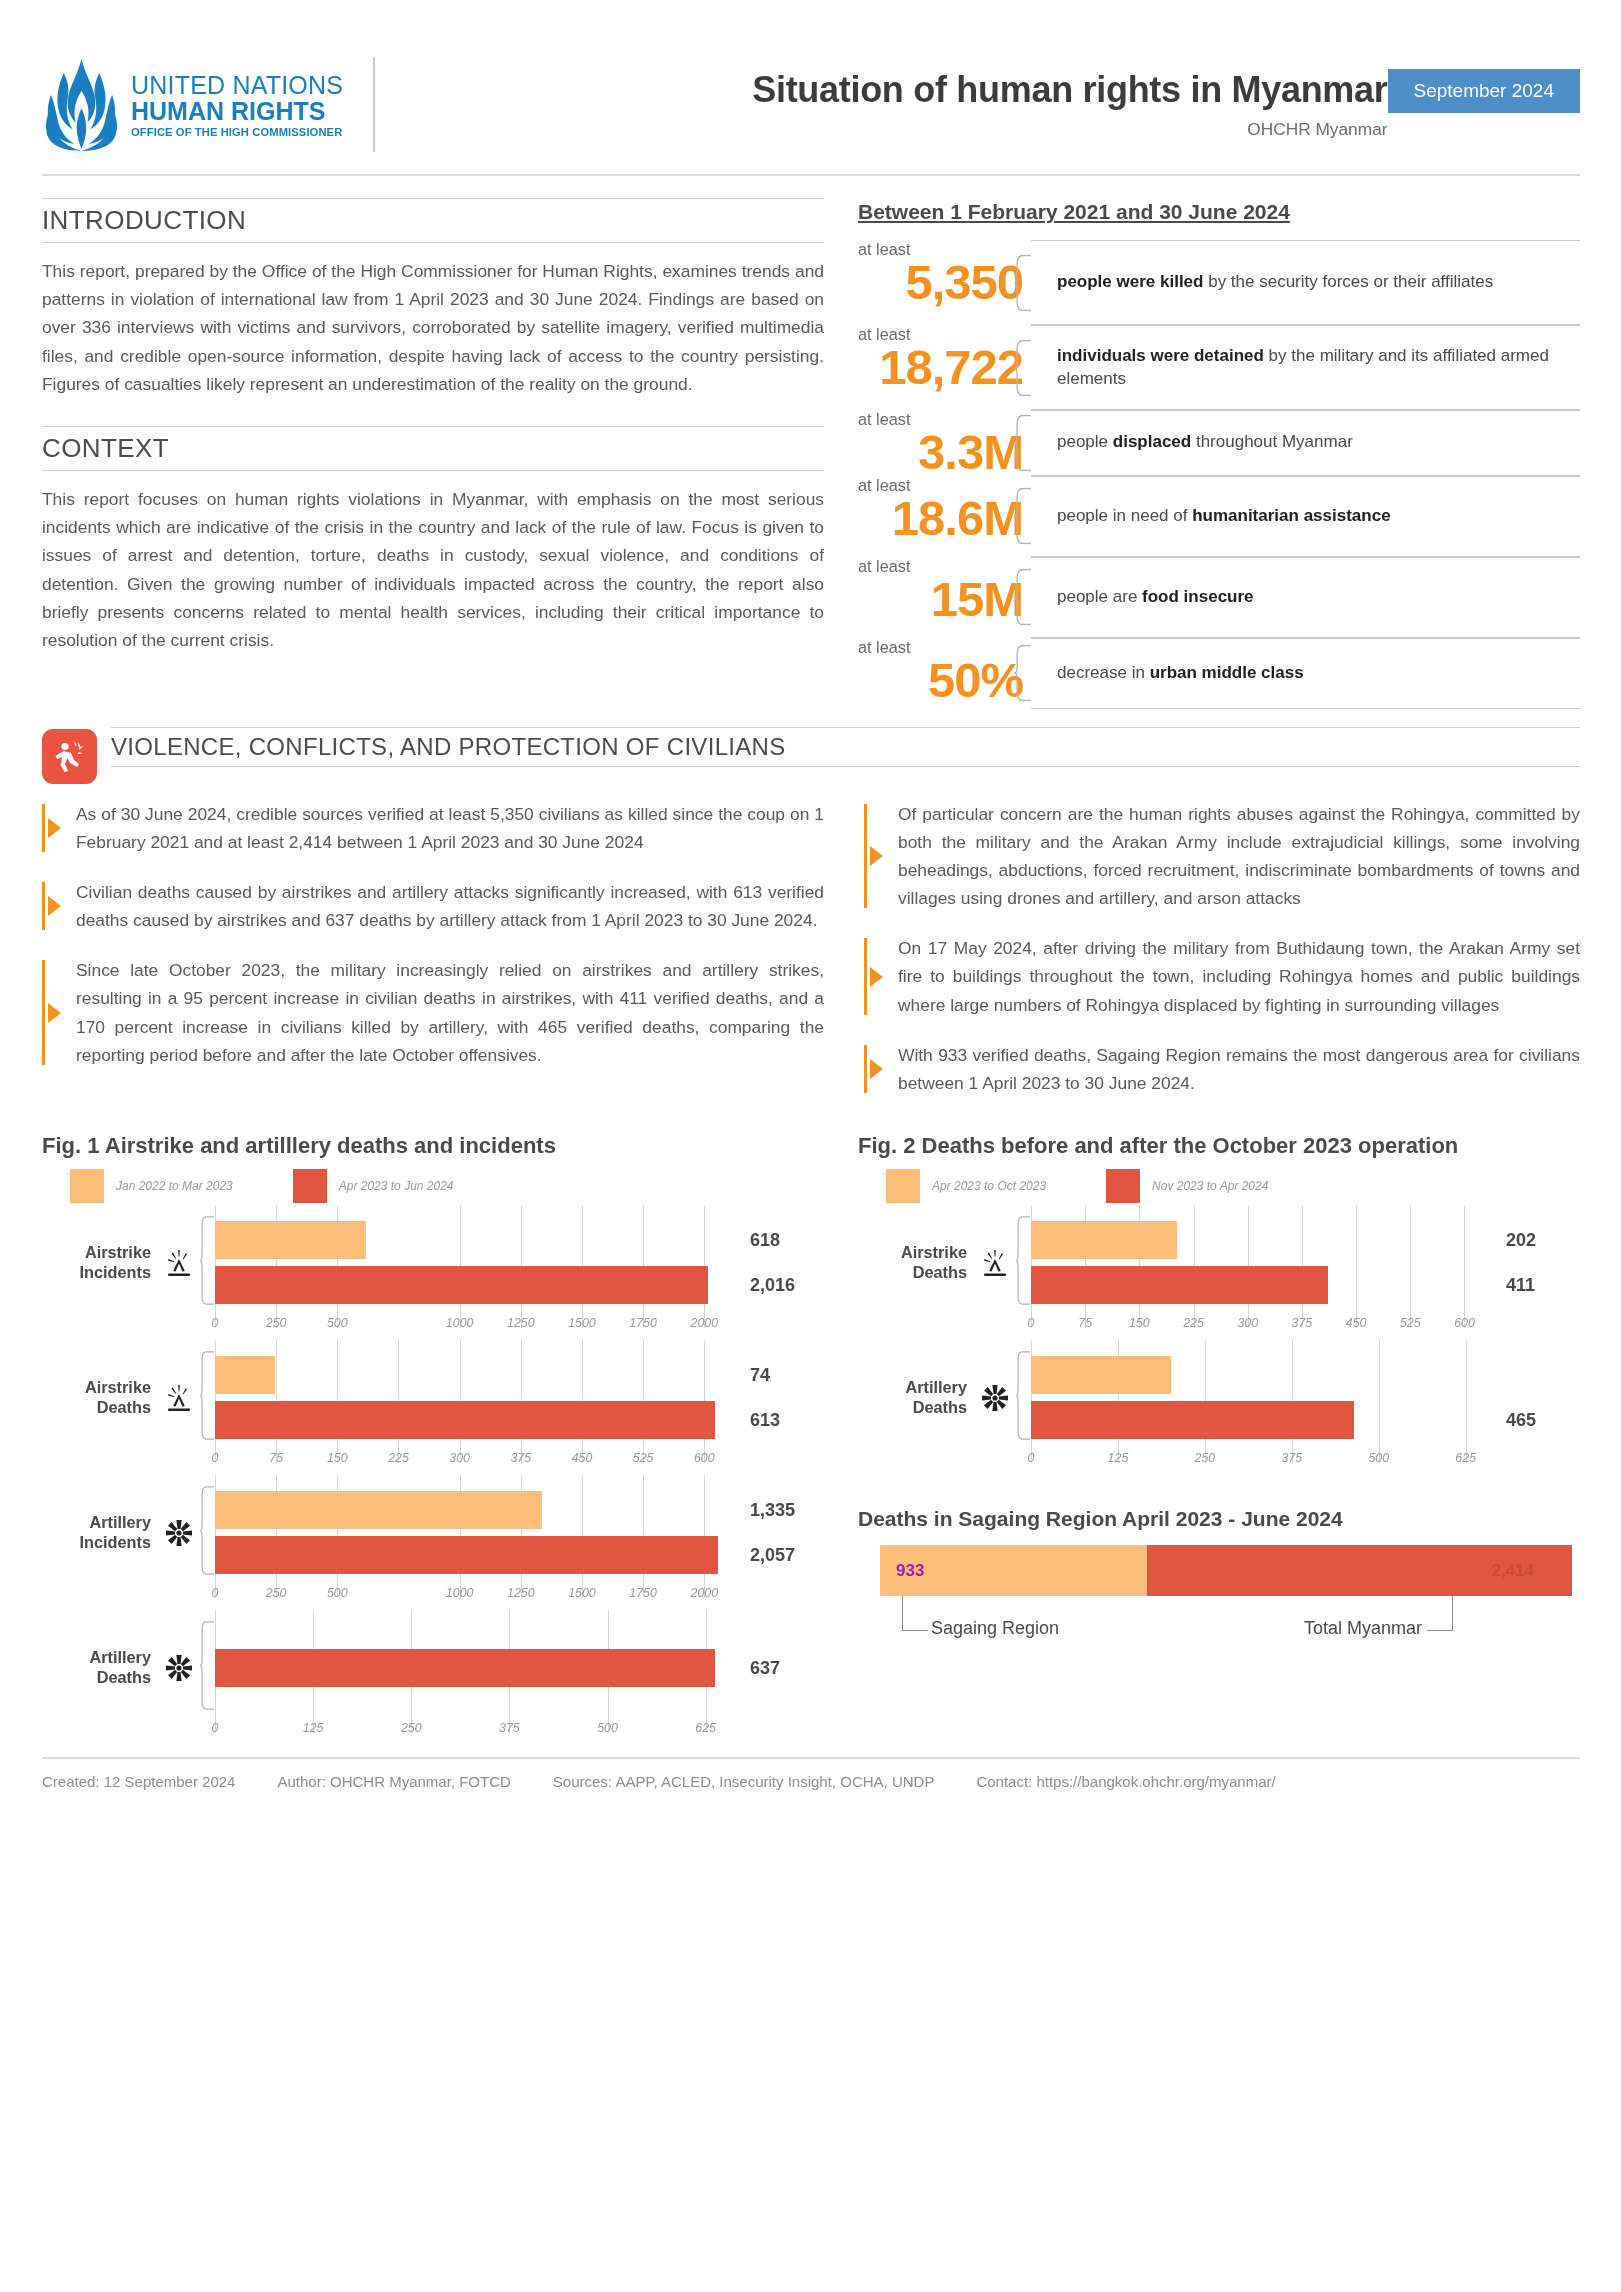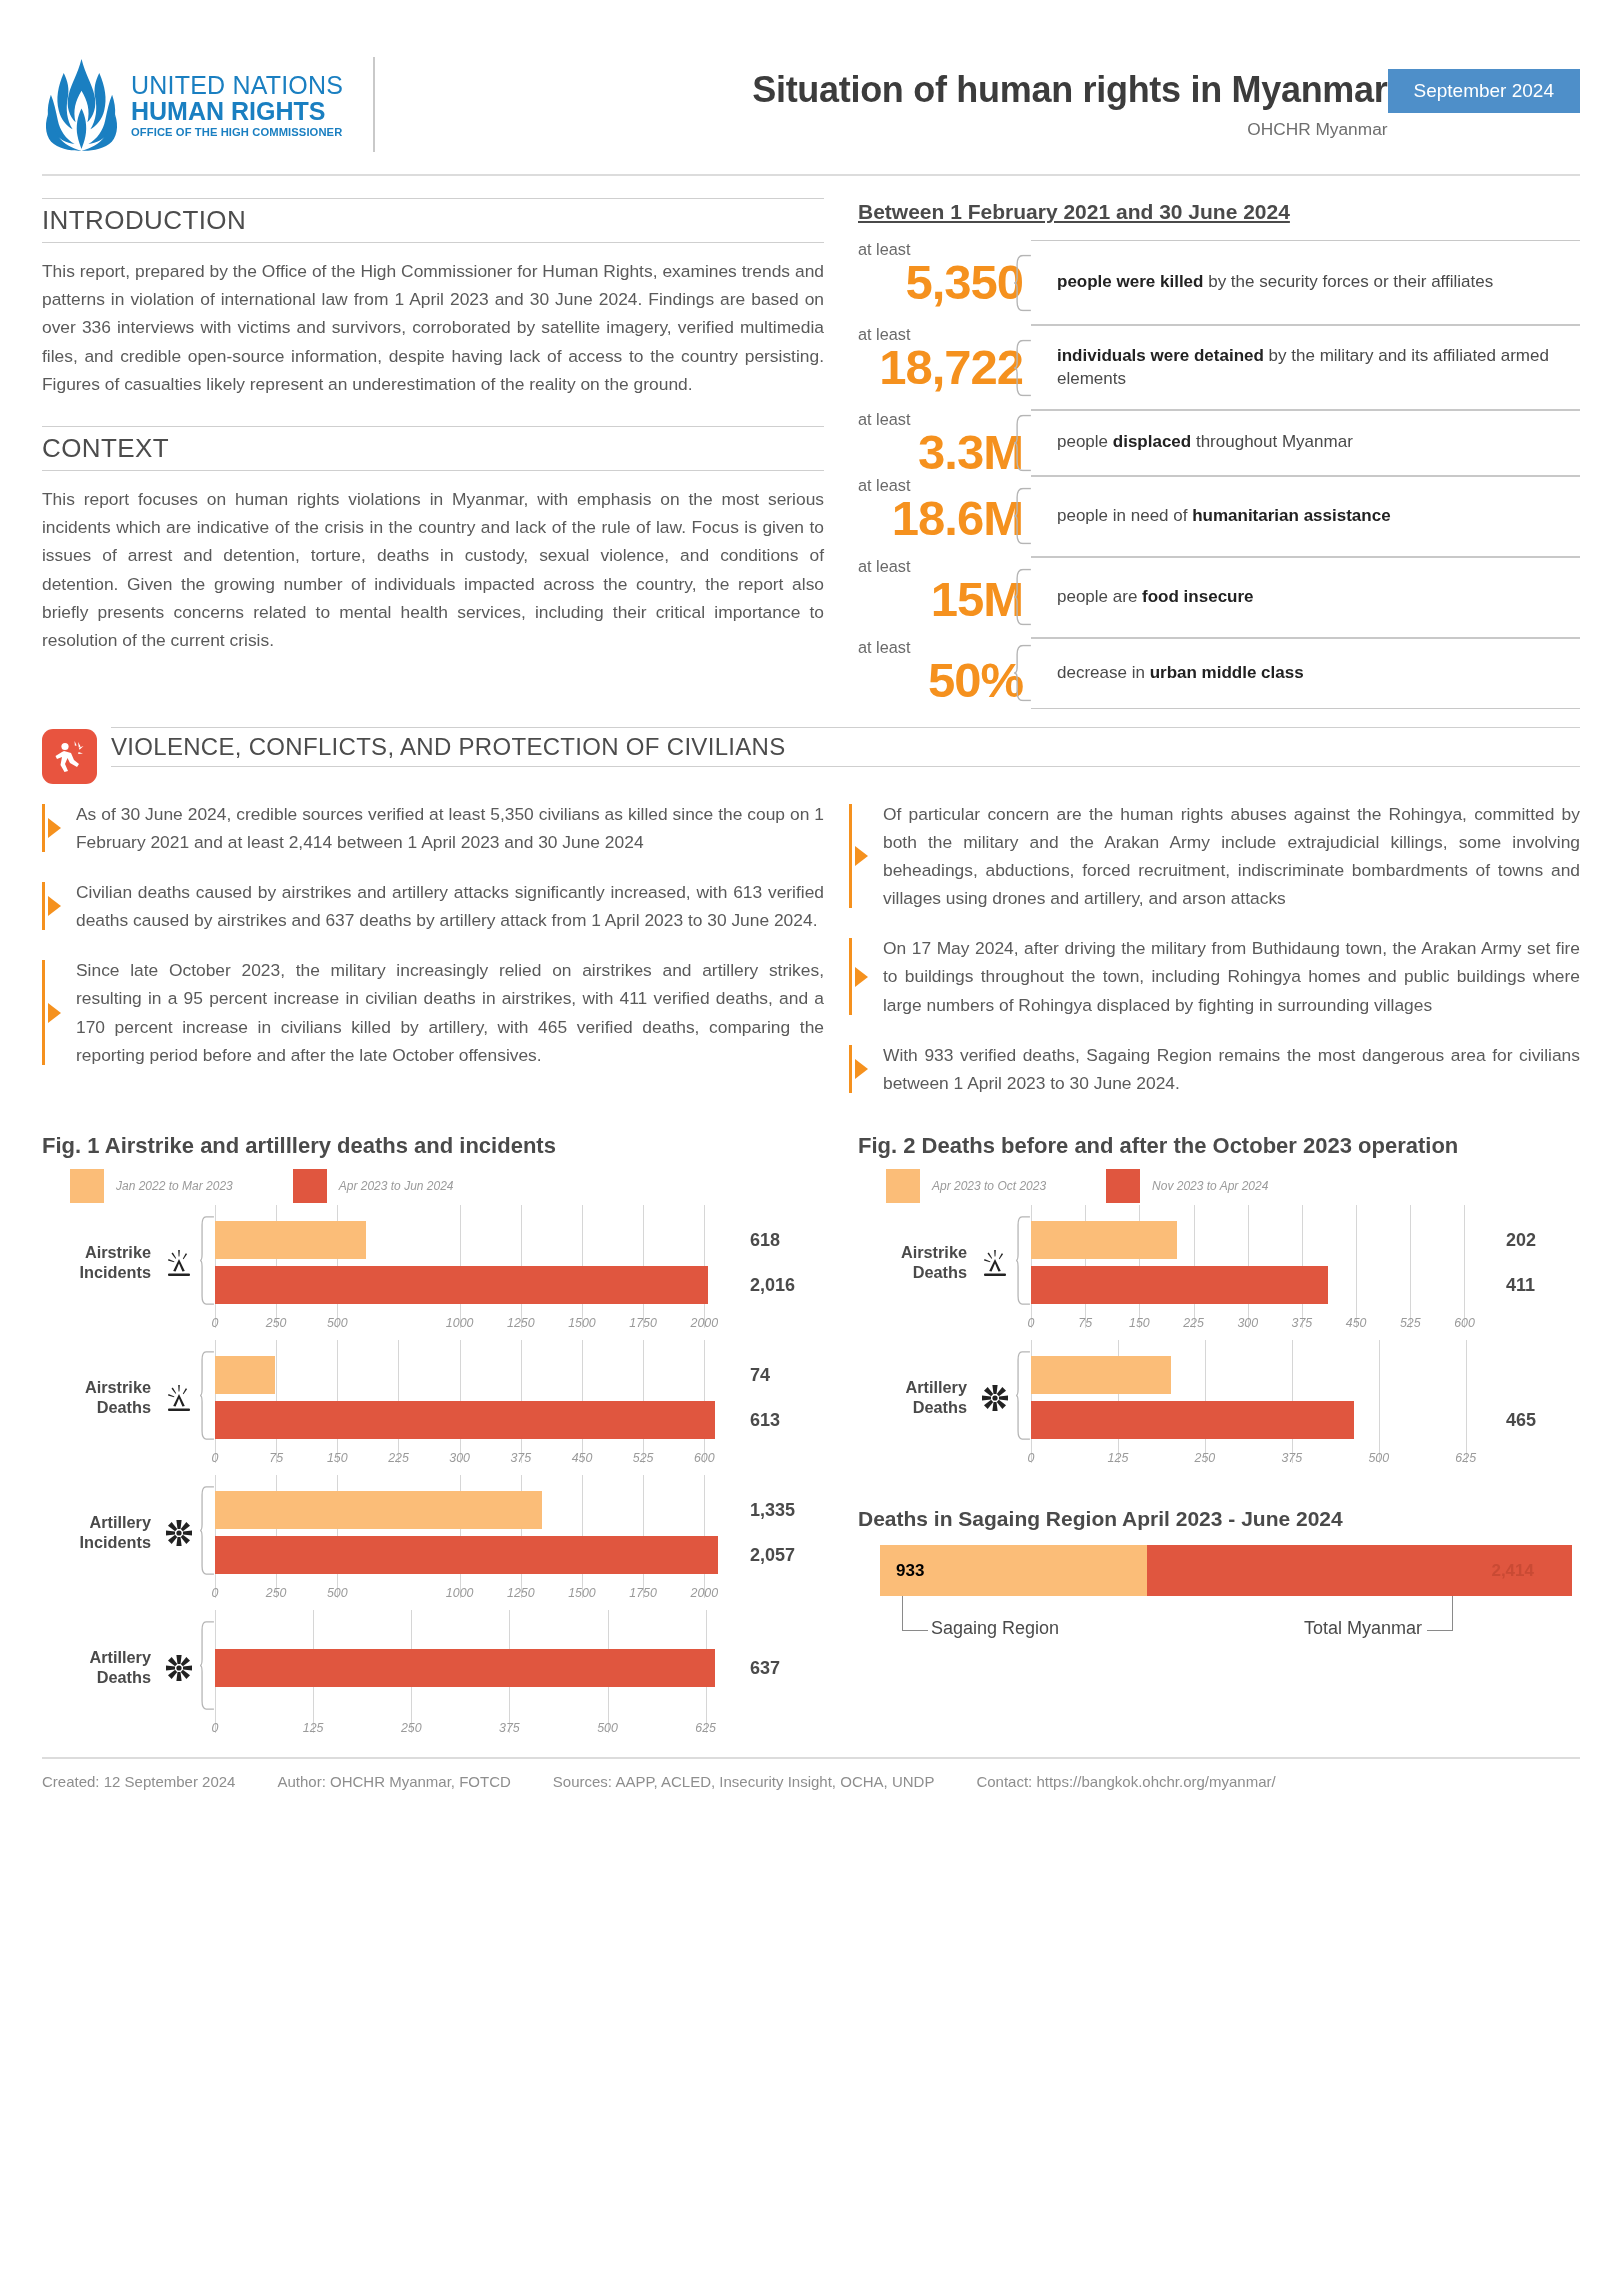--- a/index.html
+++ b/index.html
@@ -55,21 +55,21 @@
   .stat-card b { color: #222; font-weight: bold; }
 
   
   .viol { margin-top: 18px; display: flex; align-items: flex-start; }
   .viol-icon { width: 55px; height: 55px; flex: 0 0 55px; background: #e8543f; border-radius: 11px;
                margin-right: 14px; display: flex; align-items: center; justify-content: center; margin-top: 2px;}
   .viol-title-wrap { flex: 1 1 auto; }
   .viol-title { font-size: 24px; color: #4c4c4c; letter-spacing: 0.3px; padding: 5px 0;
                 border-top: 1.5px solid #cfcfcf; border-bottom: 1.5px solid #cfcfcf; }
 
-  .bullets { display: flex; gap: 25px; margin-top: 16px; }
+  .bullets { display: flex; gap: 40px; margin-top: 16px; }
   .bcol { width: 782px; flex: 0 0 782px; }
   .bcol2 { flex: 1 1 auto; }
   .bullet { position: relative; padding-left: 34px; margin-bottom: 22px; }
   .bullet .tri { position: absolute; left: 6px; top: 50%; transform: translateY(-50%);
                  width: 0; height: 0; border-left: 13px solid #f5911e;
                  border-top: 10px solid transparent; border-bottom: 10px solid transparent; }
   .bullet .vbar { position: absolute; left: 0; top: 4px; bottom: 4px; width: 3px; background: #f5911e; }
   .bullet p { font-size: 17.4px; line-height: 1.62; color: #5a5a5a; text-align: justify; }
 
   
@@ -98,21 +98,21 @@
   .bar.light .fill { background: #fbbd78; }
   .bar.dark .fill { background: #e0563f; }
   .bar .val { position: absolute; left: 100%; top: 50%; transform: translateY(-50%);
               margin-left: 9px; font-size: 18px; font-weight: bold; color: #4a4a4a; white-space: nowrap; }
   .axis { display: flex; position: relative; height: 26px; margin-top: 2px; }
   .atick { position: absolute; font-size: 12.4px; font-style: italic; color: #9a9a9a; transform: translateX(-50%); }
 
   .sag-title { font-size: 21px; font-weight: bold; color: #4a4a4a; margin: 30px 0 14px 0; }
   .sag-bar { display: flex; height: 51px; margin-left: 22px; margin-right: 8px; position: relative; }
   .sag-l { background: #fbbd78; display: flex; align-items: center; padding-left: 16px;
-           font-size: 17px; font-weight: bold; color: #000000; }
+           font-size: 17px; font-weight: bold; color: #a21caf; }
   .sag-r { background: #e0563f; display: flex; align-items: center; justify-content: flex-end;
            padding-right: 38px; font-size: 17px; font-weight: bold; color: #c94a34; }
   .sag-legend { position: relative; height: 61px; margin-left: 22px; margin-right: 8px; }
   .sag-leg-item { position: absolute; font-size: 18px; color: #4a4a4a; }
   .leader { position: absolute; border-left: 1.5px solid #8a8a8a; }
   .leader-h { position: absolute; border-top: 1.5px solid #8a8a8a; }
 
   
   .footer-rule { height: 1.5px; background: #dcdcdc; margin-top: 6px; }
   .footer { display: flex; gap: 42px; font-size: 15px; color: #8e8e8e; padding-top: 14px; }

